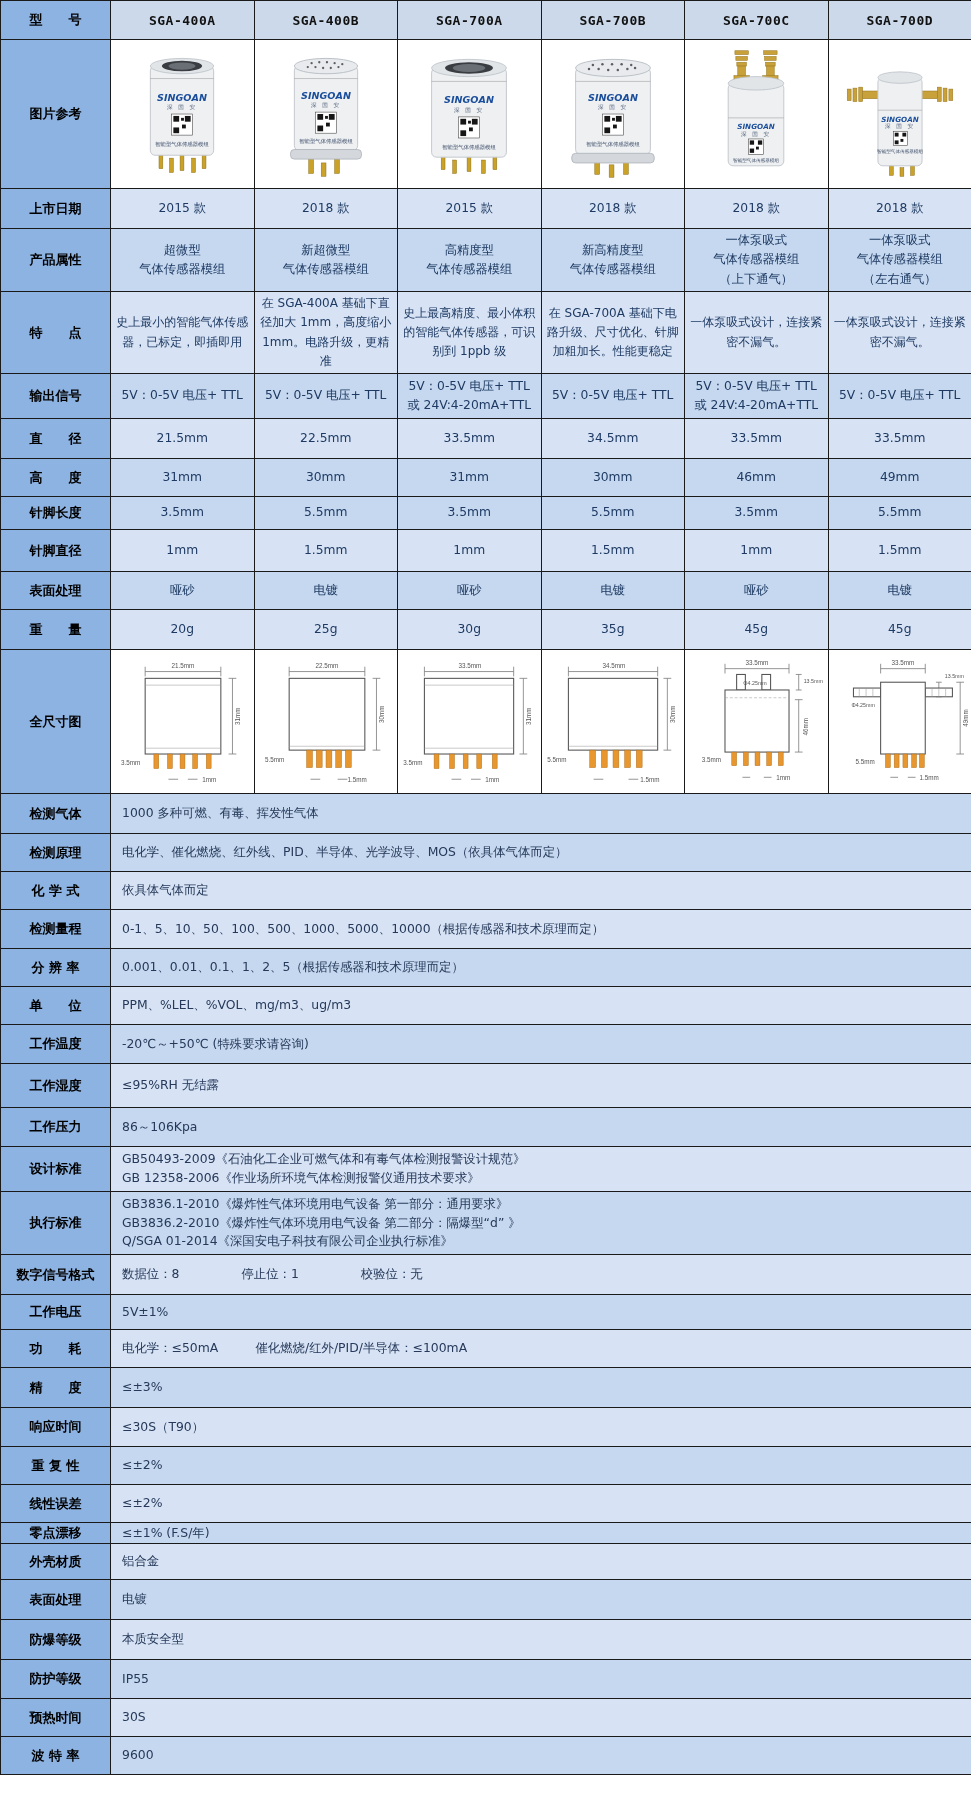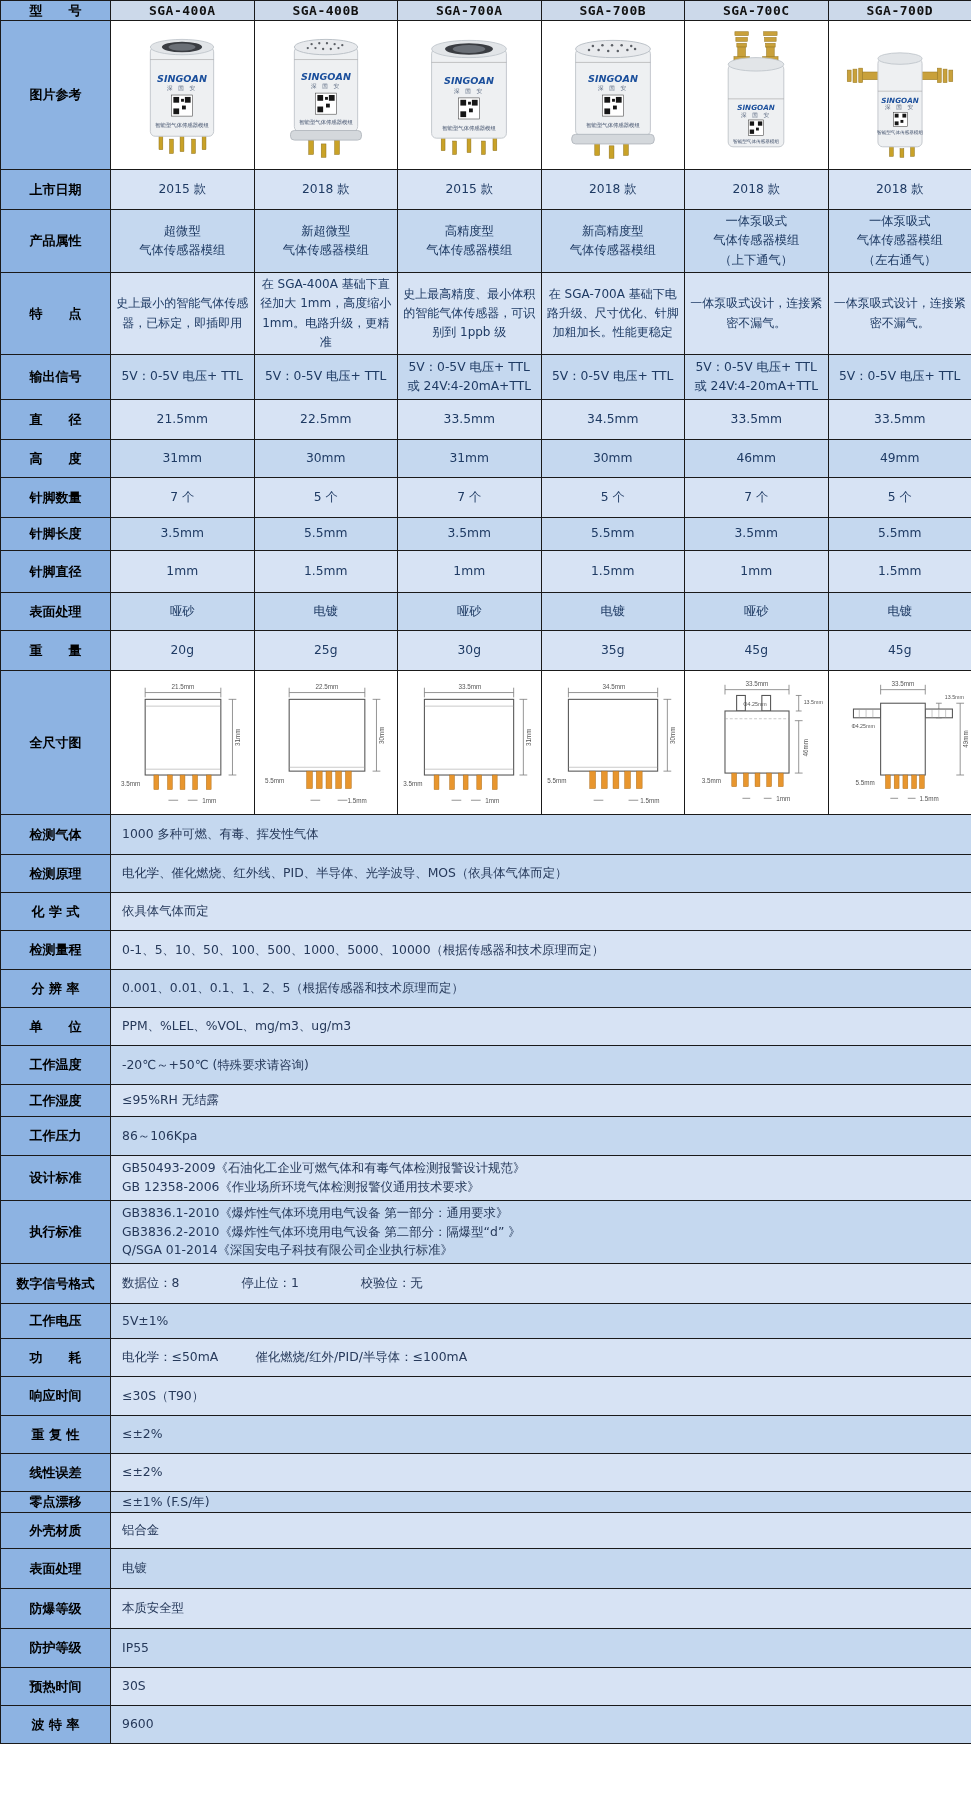--- a/index.html
+++ b/index.html
@@ -42,21 +42,21 @@
   <col style="width:110px">
       <col style="width:143.5px">
       <col style="width:143.5px">
       <col style="width:143.5px">
   <col style="width:143.5px">
       <col style="width:143.5px">
       <col style="width:143.5px">
 </colgroup>
 
 <tbody>
-      <tr style="height:20px">
+      <tr style="height:39px">
   <th class="lab">型　　号</th>
   <td class="mh">SGA-400A</td>
   <td class="mh">SGA-400B</td>
   <td class="mh">SGA-700A</td>
   <td class="mh">SGA-700B</td>
   <td class="mh">SGA-700C</td>
   <td class="mh">SGA-700D</td>
 </tr>
 
 <tr style="height:149px">
@@ -316,29 +316,20 @@
 </tr>
 <tr style="height:38px">
   <th class="lab">高　　度</th>
   <td class="val vD">31mm</td>
   <td class="val vD">30mm</td>
   <td class="val vD">31mm</td>
   <td class="val vD">30mm</td>
   <td class="val vD">46mm</td>
   <td class="val vD">49mm</td>
 </tr>
-<tr style="height:40px">
-  <th class="lab">针脚数量</th>
-  <td class="val vL">7 个</td>
-  <td class="val vL">5 个</td>
-  <td class="val vL">7 个</td>
-  <td class="val vL">5 个</td>
-  <td class="val vL">7 个</td>
-  <td class="val vL">5 个</td>
-</tr>
 <tr style="height:33px">
   <th class="lab">针脚长度</th>
   <td class="val vD">3.5mm</td>
   <td class="val vD">5.5mm</td>
   <td class="val vD">3.5mm</td>
   <td class="val vD">5.5mm</td>
   <td class="val vD">3.5mm</td>
   <td class="val vD">5.5mm</td>
 </tr>
 <tr style="height:42px">
@@ -611,21 +602,21 @@
         <td class="full vD" colspan="6">0.001、0.01、0.1、1、2、5（根据传感器和技术原理而定）</td>
       </tr>
 <tr style="height:38px">
         <th class="lab">单　　位</th>
         <td class="full vL" colspan="6">PPM、%LEL、%VOL、mg/m3、ug/m3</td>
       </tr>
 <tr style="height:39px">
         <th class="lab">工作温度</th>
         <td class="full vD" colspan="6">-20℃～+50℃ (特殊要求请咨询)</td>
       </tr>
-<tr style="height:32px">
+<tr style="height:44px">
         <th class="lab">工作湿度</th>
         <td class="full vL" colspan="6">≤95%RH 无结露</td>
       </tr>
 <tr style="height:39px">
         <th class="lab">工作压力</th>
         <td class="full vD" colspan="6">86～106Kpa</td>
       </tr>
 <tr style="height:45px">
         <th class="lab">设计标准</th>
         <td class="full vL" colspan="6">GB50493-2009《石油化工企业可燃气体和有毒气体检测报警设计规范》
@@ -642,20 +633,24 @@
         <td class="full vL" colspan="6">数据位：8　　　　　停止位：1　　　　　校验位：无</td>
       </tr>
 <tr style="height:35px">
         <th class="lab">工作电压</th>
         <td class="full vD" colspan="6">5V±1%</td>
       </tr>
 <tr style="height:38px">
         <th class="lab">功　　耗</th>
         <td class="full vL" colspan="6">电化学：≤50mA　　　催化燃烧/红外/PID/半导体：≤100mA</td>
       </tr>
+<tr style="height:40px">
+        <th class="lab">精　　度</th>
+        <td class="full vD" colspan="6">≤±3%</td>
+      </tr>
 <tr style="height:39px">
         <th class="lab">响应时间</th>
         <td class="full vL" colspan="6">≤30S（T90）</td>
       </tr>
 <tr style="height:38px">
         <th class="lab">重 复 性</th>
         <td class="full vD" colspan="6">≤±2%</td>
       </tr>
 <tr style="height:38px">
         <th class="lab">线性误差</th>

